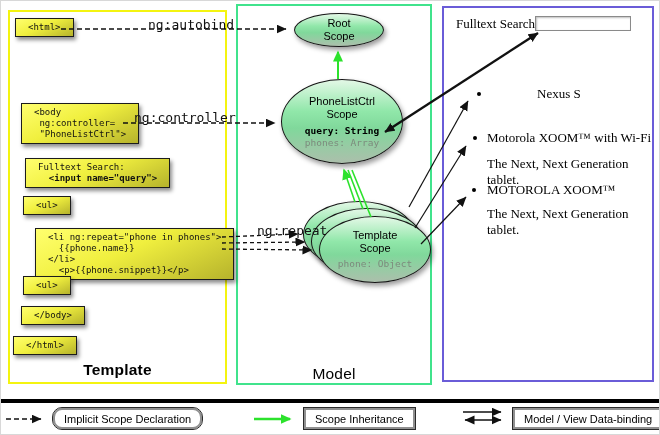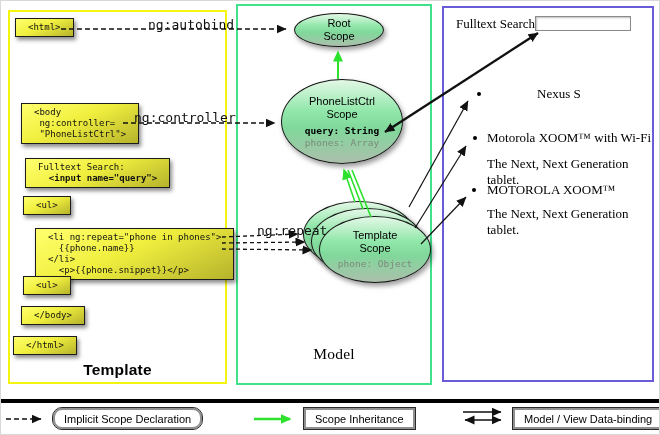--- a/index.html
+++ b/index.html
@@ -4,21 +4,21 @@
 <style>
   html,body{margin:0;padding:0;background:#fff;}
   .stage{position:relative;width:660px;height:435px;background:#fff;border:1px solid #d8d8d8;box-sizing:border-box;overflow:hidden;
          font-family:"Liberation Sans",sans-serif;}
   .col{position:absolute;background:#fff;box-sizing:border-box;}
   .col-template{left:7px;top:9px;width:219px;height:374px;border:2px solid #f4f410;}
   .col-model{left:235px;top:3px;width:196px;height:381px;border:2px solid #40e38c;}
   .col-view{left:441px;top:5px;width:212px;height:376px;border:2px solid #6a5cd8;}
   .col-title{position:absolute;text-align:center;font-size:15.5px;color:#000;letter-spacing:.2px;}
   .t-template{left:7px;top:360px;width:219px;font-weight:bold;}
-  .t-model{left:235px;top:344px;width:196px;font-family:Liberation Serif, serif;}
+  .t-model{left:235px;top:364px;width:196px;}
   .t-view{left:441px;top:360px;width:212px;}
 
   .ybox{position:absolute;background:linear-gradient(155deg,#ffff6e 0%,#f0ef3e 45%,#b6b32c 100%);
         border:1px solid #1c1c1c;box-shadow:2px 3px 4px rgba(0,0,0,.45);
         font-family:"DejaVu Sans Mono",monospace;font-size:9px;line-height:11px;color:#111;
         padding:3px 12px;white-space:pre;z-index:3;}
   .ybox .b{font-weight:bold;}
   .mlabel{position:absolute;font-family:"DejaVu Sans Mono",monospace;font-size:13px;color:#111;z-index:4;}
 
   .ellipse{position:absolute;border:1.5px solid #161616;border-radius:50%;

